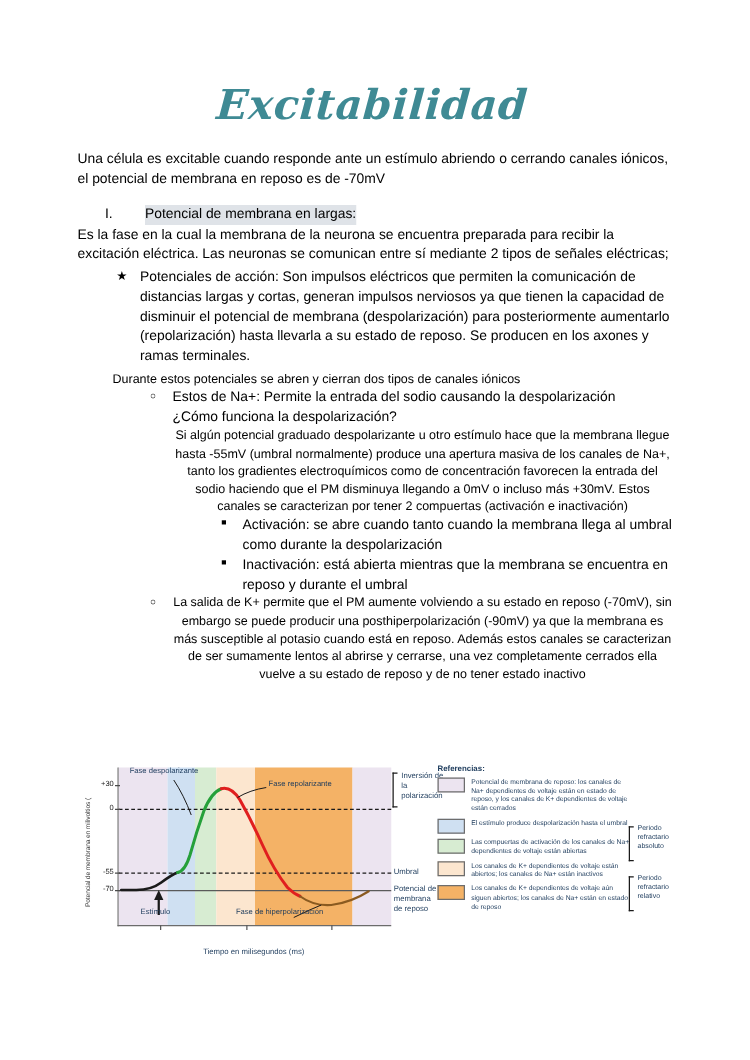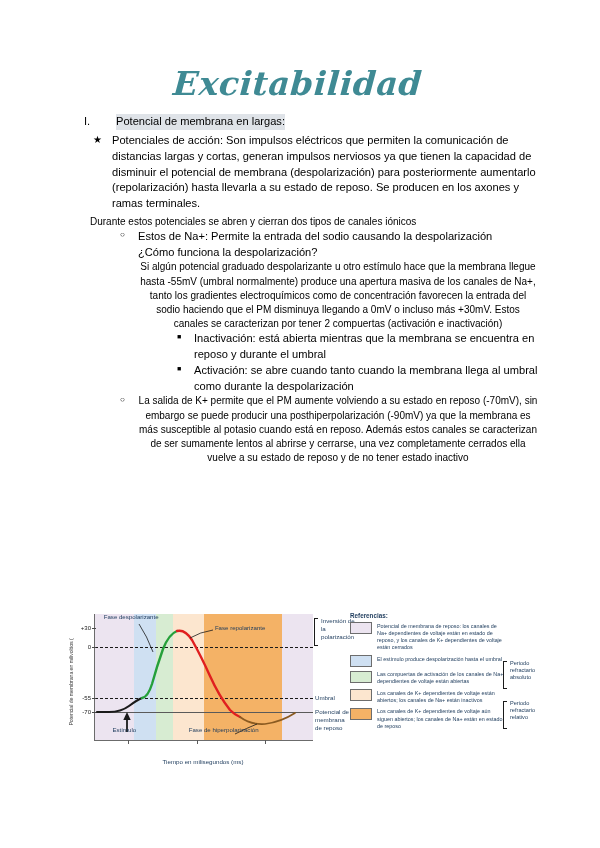--- a/index.html
+++ b/index.html
@@ -313,41 +313,43 @@
     border-bottom: 1px solid #1a1a1a;
   }
 </style>
 </head>
 <body>
 
 <div class="page">
 
   <div class="doc-title">Excitabilidad</div>
 
+  <div class="intro">Una célula es excitable cuando responde ante un estímulo abriendo o cerrando canales iónicos, el potencial de membrana en reposo es de -70mV</div>
 
   <div class="section-head">
     <span class="num">I.</span>
     <span class="htext">Potencial de membrana en largas:</span>
   </div>
 
+  <div class="para">Es la fase en la cual la membrana de la neurona se encuentra preparada para recibir la excitación eléctrica. Las neuronas se comunican entre sí mediante 2 tipos de señales eléctricas;</div>
 
   <ul class="lvl1">
     <li>Potenciales de acción: Son impulsos eléctricos que permiten la comunicación de distancias largas y cortas, generan impulsos nerviosos ya que tienen la capacidad de disminuir el potencial de membrana (despolarización) para posteriormente aumentarlo (repolarización) hasta llevarla a su estado de reposo. Se producen en los axones y ramas terminales.</li>
   </ul>
 
   <div class="sub-para">Durante estos potenciales se abren y cierran dos tipos de canales iónicos</div>
 
   <ul class="lvl2">
     <li>
       <div>Estos de Na+: Permite la entrada del sodio causando la despolarización</div>
       <div class="q-bold">¿Cómo funciona la despolarización?</div>
       <div class="inner-para">Si algún potencial graduado despolarizante u otro estímulo hace que la membrana llegue hasta -55mV (umbral normalmente) produce una apertura masiva de los canales de Na+, tanto los gradientes electroquímicos como de concentración favorecen la entrada del sodio haciendo que el PM disminuya llegando a 0mV o incluso más +30mV. Estos canales se caracterizan por tener 2 compuertas (activación e inactivación)</div>
       <ul class="lvl3">
+        <li>Activación: se abre cuando tanto cuando la membrana llega al umbral como durante la despolarización</li>
         <li>Inactivación: está abierta mientras que la membrana se encuentra en reposo y durante el umbral</li>
-        <li>Activación: se abre cuando tanto cuando la membrana llega al umbral como durante la despolarización</li>
       </ul>
     </li>
     <li>
       <div class="inner-para">La salida de K+ permite que el PM aumente volviendo a su estado en reposo (-70mV), sin embargo se puede producir una posthiperpolarización (-90mV) ya que la membrana es más susceptible al potasio cuando está en reposo. Además estos canales se caracterizan de ser sumamente lentos al abrirse y cerrarse, una vez completamente cerrados ella vuelve a su estado de reposo y de no tener estado inactivo</div>
     </li>
   </ul>
 
   <div class="figure">
 
     <div class="chart-wrap">

